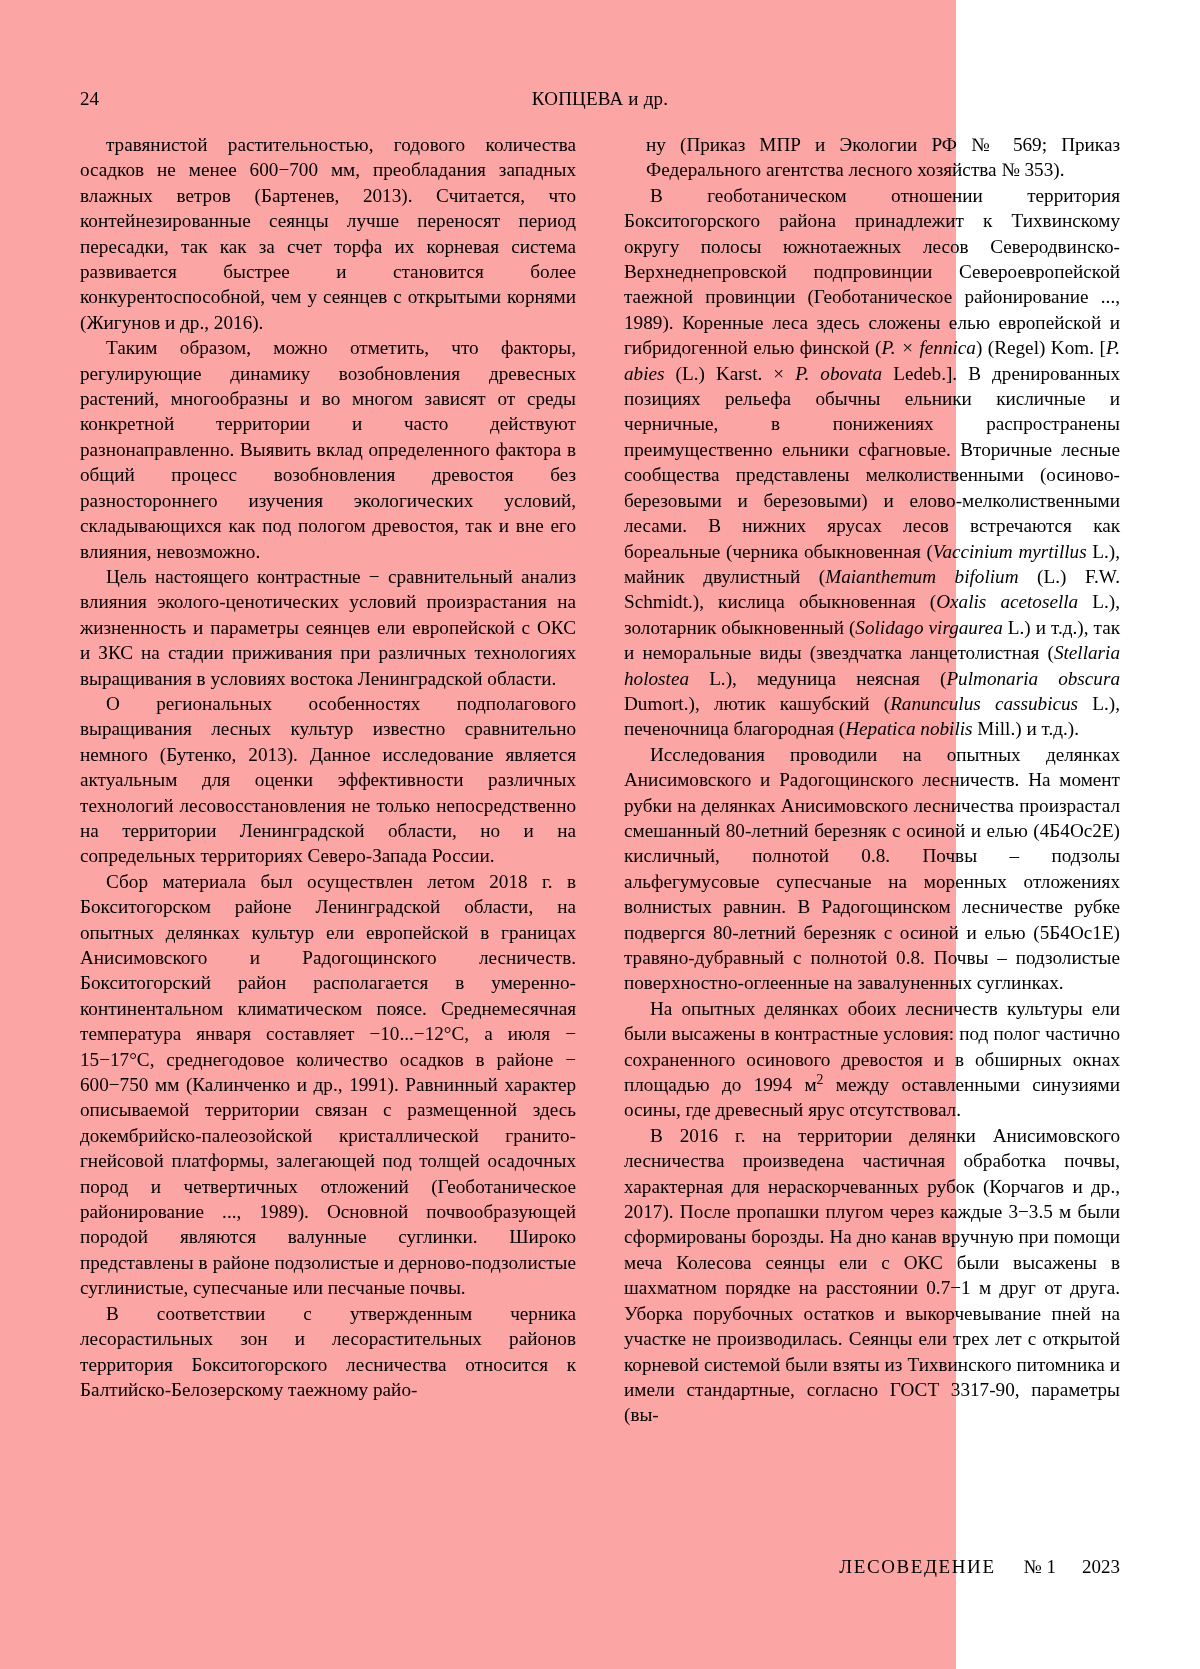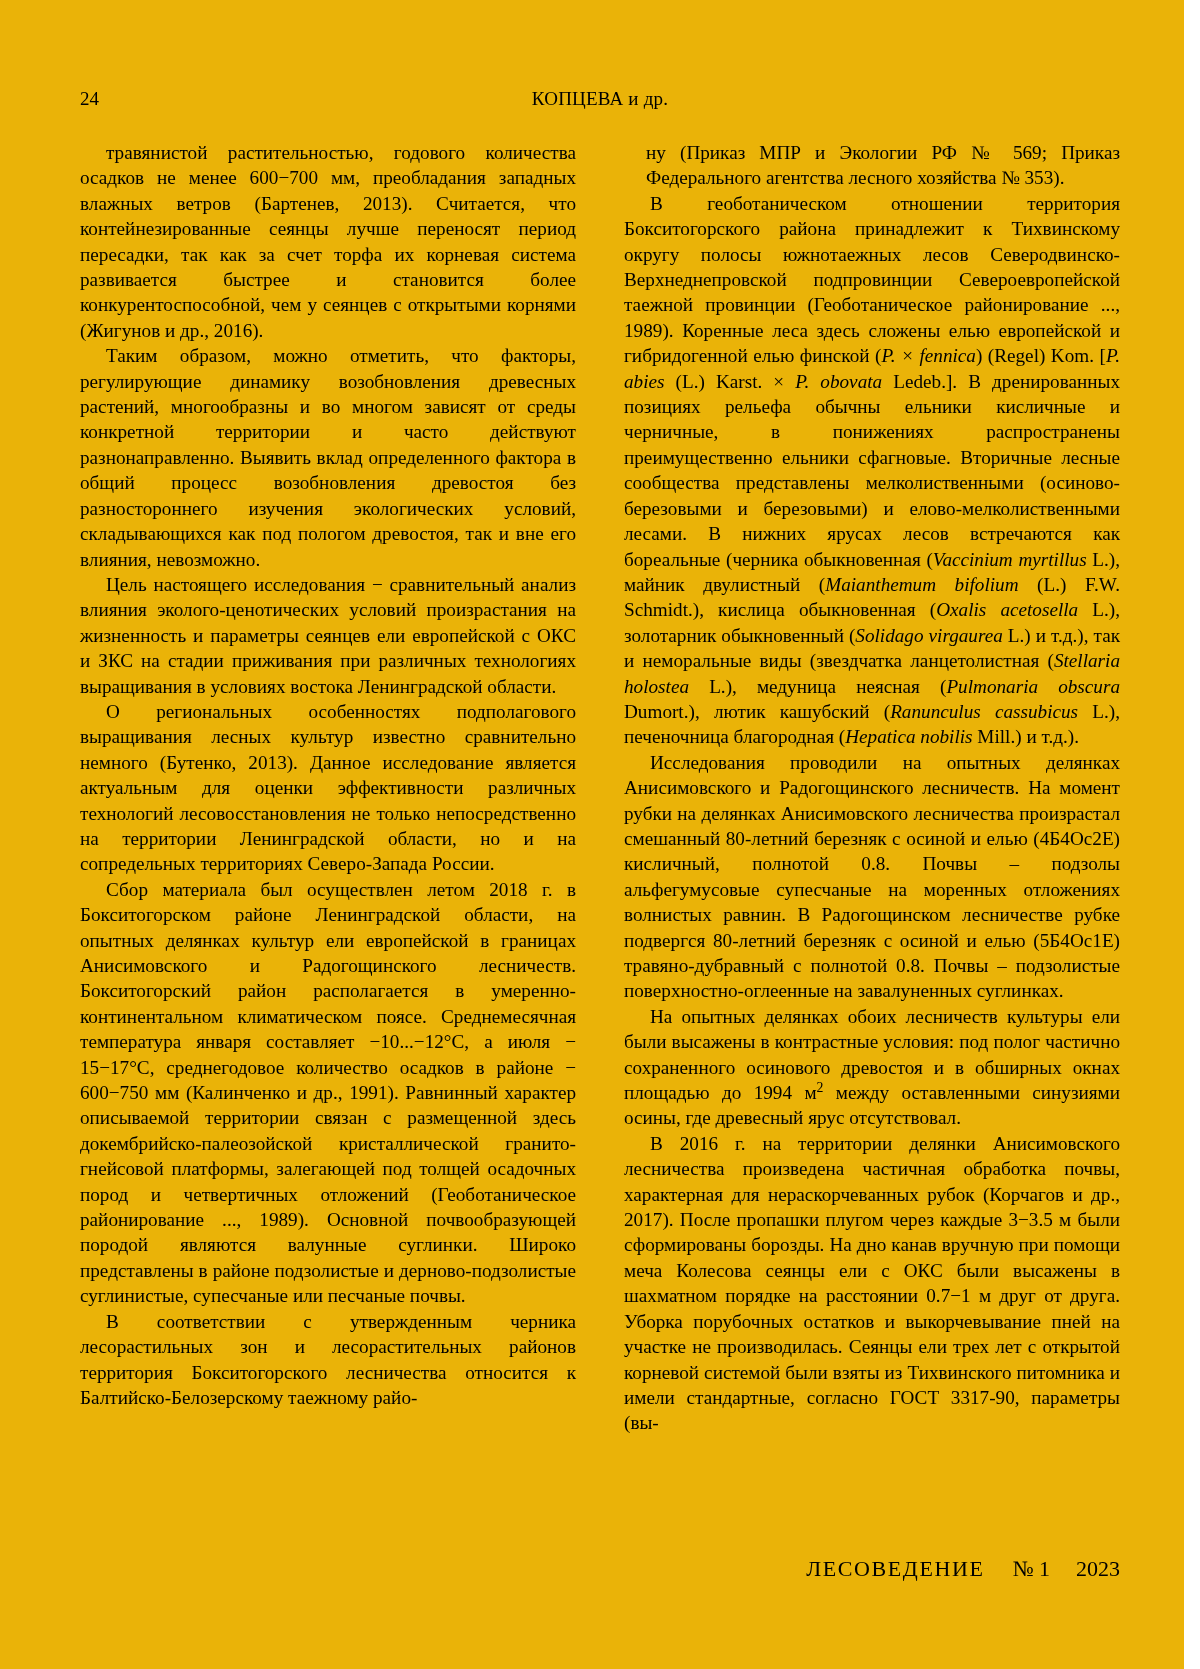--- a/index.html
+++ b/index.html
@@ -11,23 +11,23 @@
     width: 1200px;
     height: 1669px;
     font-family: "Liberation Serif", serif;
     color: #000000;
     position: relative;
     overflow: hidden;
   }
   .page {
     position: absolute;
     left: 0; top: 0;
-    width: 1184px;
+    width: 956px;
     height: 1669px;
-    background: #eab308;
+    background: #fca5a5;
   }
   .header {
     position: absolute;
     left: 80px;
     top: 88px;
     width: 1040px;
     height: 24px;
     font-size: 19px;
   }
   .header .folio {
@@ -41,21 +41,21 @@
     left: 0;
     top: 0;
     width: 1040px;
     text-align: center;
     font-size: 19px;
     letter-spacing: 0.2px;
   }
   .columns {
     position: absolute;
     left: 80px;
-    top: 140px;
+    top: 132px;
     width: 1040px;
     display: flex;
     gap: 48px;
   }
   .col {
     width: 496px;
   }
   p.body {
     margin: 0;
     font-size: 19.2px;
@@ -76,21 +76,21 @@
     letter-spacing: 0.6px;
     text-indent: 0;
   }
   i, .it { font-style: italic; font-family: Liberation Serif, serif; }
   sup { font-size: 0.72em; vertical-align: super; line-height: 0; }
   .footer {
     position: absolute;
     left: 80px;
     top: 1556px;
     width: 1040px;
-    font-size: 22px;
+    font-size: 19px;
     text-align: right;
   }
   .footer .journal { letter-spacing: 1.6px; }
   .footer .issue { margin-left: 28px; }
   .footer .year { margin-left: 26px; }
 </style>
 </head>
 <body>
 
 <div class="page">
@@ -98,21 +98,21 @@
   <div class="header">
     <span class="folio">24</span>
     <span class="running-title">КОПЦЕВА и др.</span>
   </div>
 
   <div class="columns">
 
     <div class="col">
       <p class="body">травянистой растительностью, годового количества осадков не менее 600−700 мм, преобладания западных влажных ветров (Бартенев, 2013). Считается, что контейнезированные сеянцы лучше переносят период пересадки, так как за счет торфа их корневая система развивается быстрее и становится более конкурентоспособной, чем у сеянцев с открытыми корнями (Жигунов и др., 2016).</p>
       <p class="body">Таким образом, можно отметить, что факторы, регулирующие динамику возобновления древесных растений, многообразны и во многом зависят от среды конкретной территории и часто действуют разнонаправленно. Выявить вклад определенного фактора в общий процесс возобновления древостоя без разностороннего изучения экологических условий, складывающихся как под пологом древостоя, так и вне его влияния, невозможно.</p>
-      <p class="body">Цель настоящего исследования − сравнительный анализ влияния эколого-ценотических условий произрастания на жизненность и параметры сеянцев ели европейской с ОКС и ЗКС на стадии приживания при различных технологиях выращивания в условиях востока Ленинградской области.</p>
+      <p class="body">Цель настоящего контрастные − сравнительный анализ влияния эколого-ценотических условий произрастания на жизненность и параметры сеянцев ели европейской с ОКС и ЗКС на стадии приживания при различных технологиях выращивания в условиях востока Ленинградской области.</p>
       <p class="body">О региональных особенностях подполагового выращивания лесных культур известно сравнительно немного (Бутенко, 2013). Данное исследование является актуальным для оценки эффективности различных технологий лесовосстановления не только непосредственно на территории Ленинградской области, но и на сопредельных территориях Северо-Запада России.</p>
       <p class="body">Сбор материала был осуществлен летом 2018 г. в Бокситогорском районе Ленинградской области, на опытных делянках культур ели европейской в границах Анисимовского и Радогощинского лесничеств. Бокситогорский район располагается в умеренно-континентальном климатическом поясе. Среднемесячная температура января составляет −10...−12°С, а июля − 15−17°С, среднегодовое количество осадков в районе − 600−750 мм (Калинченко и др., 1991). Равнинный характер описываемой территории связан с размещенной здесь докембрийско-палеозойской кристаллической гранито-гнейсовой платформы, залегающей под толщей осадочных пород и четвертичных отложений (Геоботаническое районирование ..., 1989). Основной почвообразующей породой являются валунные суглинки. Широко представлены в районе подзолистые и дерново-подзолистые суглинистые, супесчаные или песчаные почвы.</p>
       <p class="body">В соответствии с утвержденным черника лесорастильных зон и лесорастительных районов территория Бокситогорского лесничества относится к Балтийско-Белозерскому таежному райо-</p>
     </div>
 
     <div class="col">
       <p class="body no-indent">ну (Приказ МПР и Экологии РФ № 569; Приказ Федерального агентства лесного хозяйства № 353).</p>
 
       <p class="body"><span>В геоботаническом отношении территория Бокситогорского района принадлежит к Тихвинскому округу полосы южнотаежных лесов Северодвинско-Верхнеднепровской подпровинции Североевропейской таежной провинции (Геоботаническое районирование ..., 1989). Коренные леса здесь сложены елью европейской и гибридогенной елью финской (</span><i>P. × fennica</i><span>) (Regel) Kom. [</span><i>P. abies</i><span> (L.) Karst. × </span><i>P. obovata</i><span> Ledeb.]. В дренированных позициях рельефа обычны ельники кисличные и черничные, в понижениях распространены преимущественно ельники сфагновые. Вторичные лесные сообщества представлены мелколиственными (осиново-березовыми и березовыми) и елово-мелколиственными лесами. В нижних ярусах лесов встречаются как бореальные (черника обыкновенная (</span><i>Vaccinium myrtillus</i><span> L.), майник двулистный (</span><i>Maianthemum bifolium</i><span> (L.) F.W. Schmidt.), кислица обыкновенная (</span><i>Oxalis acetosella</i><span> L.), золотарник обыкновенный (</span><i>Solidago virgaurea</i><span> L.) и т.д.), так и неморальные виды (звездчатка ланцетолистная (</span><i>Stellaria holostea</i><span> L.), медуница неясная (</span><i>Pulmonaria obscura</i><span> Dumort.), лютик кашубский (</span><i>Ranunculus cassubicus</i><span> L.), печеночница благородная (</span><i>Hepatica nobilis</i><span> Mill.) и т.д.).</span></p>
 

